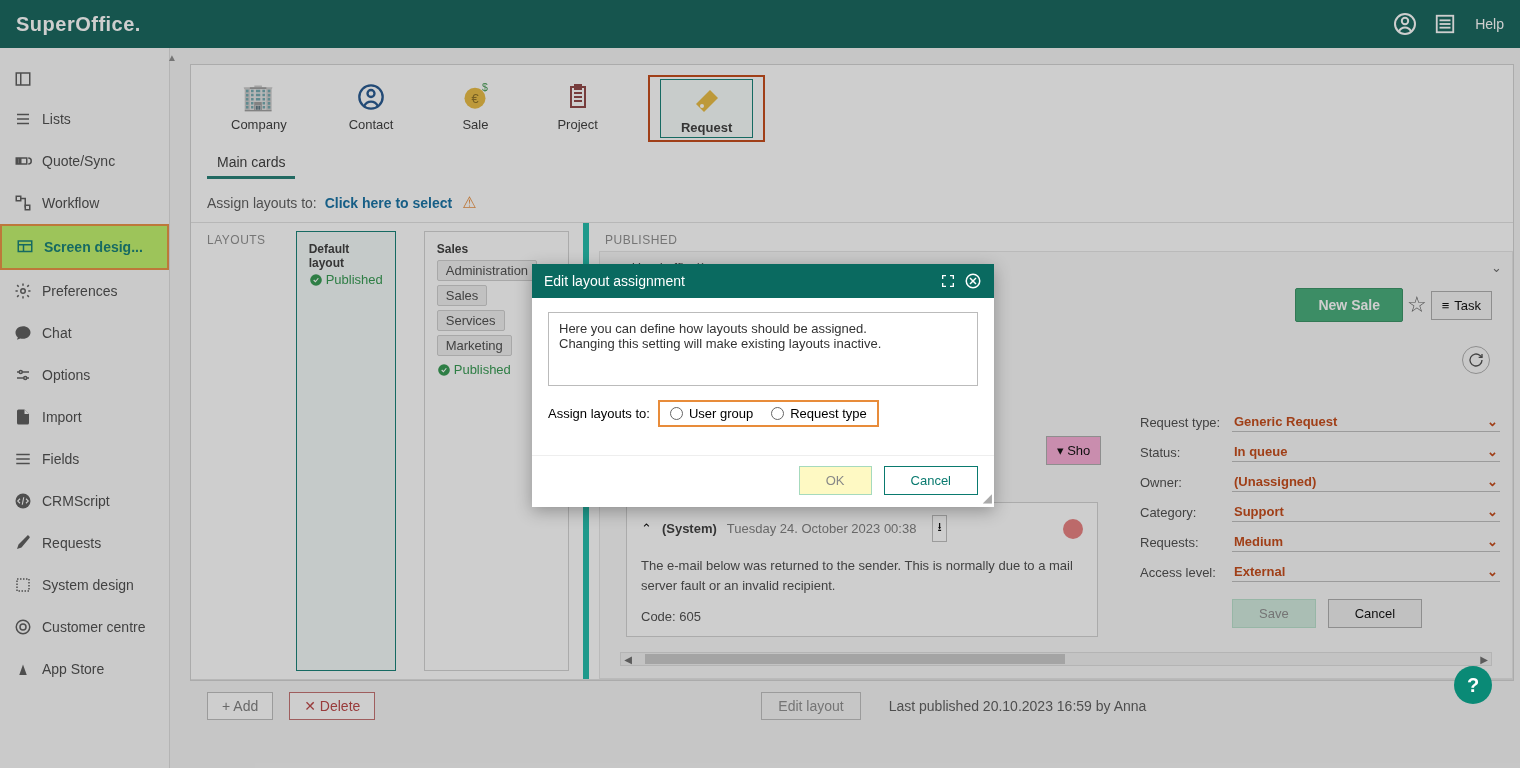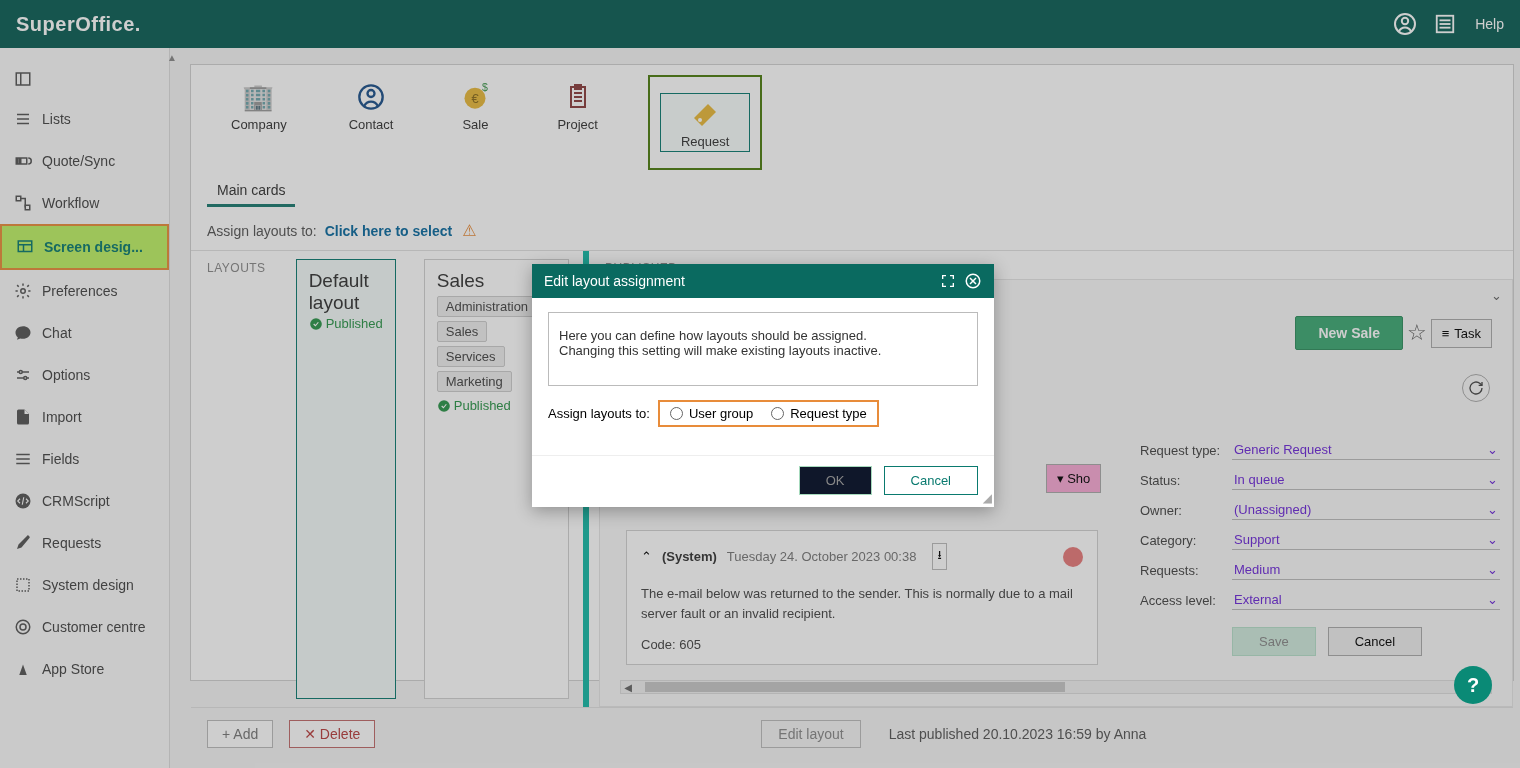--- a/index.html
+++ b/index.html
@@ -19,56 +19,56 @@
   .sidebar-item.active { border: 2px solid #e88c3a; background: #bef264; color: #0a7a6f; font-weight: 600; }
   .sidebar-item.active .si-icon { color: #0a7a6f; }
   .sidebar-item.toplevel { padding: 10px 14px; }
   
   .content { flex: 1; position: relative; padding: 16px 6px 0 20px; }
   .toolbar-card { background: white; border: 1px solid #d0d0d0; height: 617px; position: relative; }
   .type-tabs { display: flex; gap: 38px; padding: 10px 28px 0 28px; }
   .type-tab { display: flex; flex-direction: column; align-items: center; cursor: pointer; padding: 4px 12px; }
   .type-tab .tt-icon { width: 40px; height: 36px; display: flex; align-items: center; justify-content: center; font-size: 26px; }
   .type-tab .tt-label { font-size: 13px; color: #333; margin-top: 2px; }
-  .type-tab.selected { border: 2px solid #4d7c0f; padding: 16px 10px; }
+  .type-tab.selected { border: 2px solid #c2410c; padding: 2px 10px; font-weight: bold; }
   .type-tab.selected-inner { border: 1px solid #0a7a6f; background: #f7fcfb; }
   
   .subtab-row { padding: 6px 16px 0 16px; }
   .subtab { display: inline-block; padding: 6px 10px; font-size: 14px; color: #333; border-bottom: 3px solid #1a7a6f; }
   
   .assign-row { padding: 14px 16px 10px 16px; font-size: 14px; color: #555; border-bottom: 1px solid #e0e0e0; }
   .assign-row a { color: #0a6a9f; font-weight: 600; text-decoration: none; margin-left: 4px; }
   .warn-icon { color: #e88c3a; margin-left: 6px; font-size: 16px; }
   
   .two-col { display: flex; height: 456px; }
   .left-col { width: 398px; border-right: 6px solid #14b8a6; display: flex; flex-direction: row; justify-content: flex-end;}
   .col-header { font-size: 12px; color: #888; letter-spacing: .5px; padding: 10px 16px 6px 16px; }
   .layout-card { margin: 8px 14px; border: 1px solid #d0d0d0; padding: 10px 12px; background: white; }
   .layout-card.selected { border: 1px solid #0a7a6f; background: #f3faf8; }
-  .layout-card .lc-title { font-size: 19px; color: #333; margin-bottom: 2px; }
+  .layout-card .lc-title { font-size: 12px; color: #333; margin-bottom: 2px; font-weight: bold; }
   .tag-row { display: flex; flex-wrap: wrap; gap: 4px; margin: 4px 0 6px 0; }
   .tag { background: #eee; border: 1px solid #ccc; padding: 2px 8px; font-size: 13px; color: #444; border-radius: 2px; }
   .published { color: #2a9448; font-size: 13px; display: flex; align-items: center; gap: 3px; }
   .published svg { width: 14px; height: 14px; }
   
   .right-col { flex: 1; position: relative; overflow: hidden; }
   .preview-wrap { position: absolute; top: 28px; left: 10px; right: 0; bottom: 0; background: #f9f9f9; border: 1px solid #e5e5e5; overflow: hidden; }
   .preview-header { display: flex; align-items: center; padding: 8px 10px; font-size: 13px; color: #444; }
   .preview-header .spacer { flex: 1; }
   .chevron { color: #666; }
   .preview-actions { position: absolute; top: 36px; right: 20px; display: flex; align-items: center; gap: 4px; }
   .new-sale-btn { background: #3da873; color: white; border: 1px solid #2f8e5e; padding: 8px 22px; font-size: 14px; cursor: pointer; border-radius: 2px; font-weight: 600; }
   .star { font-size: 22px; color: #555; cursor: pointer; }
   .task-btn { border: 1px solid #aaa; background: #f3f3f3; padding: 6px 10px; font-size: 13px; cursor: pointer; display: flex; align-items: center; gap: 5px; }
   .refresh-btn { border: 1px solid #aaa; border-radius: 50%; width: 28px; height: 28px; display: flex; align-items: center; justify-content: center; position: absolute; top: 94px; right: 22px; cursor: pointer; }
   
   .props-panel { position: absolute; right: 12px; top: 155px; width: 360px; }
   .prop-row { display: flex; align-items: center; font-size: 13px; padding: 5px 0; }
   .prop-row label { width: 92px; color: #444; }
-  .prop-row .pval { flex: 1; border-bottom: 1px solid #bbb; display: flex; justify-content: space-between; padding: 2px 2px; color: #6d28d9; }
+  .prop-row .pval { flex: 1; border-bottom: 1px solid #bbb; display: flex; justify-content: space-between; padding: 2px 2px; color: #c2410c; font-weight: bold; }
   .prop-actions { display: flex; gap: 12px; margin-top: 12px; justify-content: flex-start; padding-left: 92px;}
   .prop-actions button { padding: 6px 26px; font-size: 13px; border: 1px solid #aaa; background: #eee; cursor: pointer; }
   .prop-actions .save { background: #cfeadd; border-color: #b6dfca; color: #888; }
   
   .msg-panel { position: absolute; left: 26px; top: 250px; width: 472px; border: 1px solid #d0d0d0; background: white; padding: 12px 14px; }
   .msg-head { display: flex; align-items: center; gap: 10px; font-size: 13px; }
   .msg-head .sys { font-weight: 600; color: #333; }
   .msg-head .ts { color: #777; }
   .msg-head .dlicon { margin-left: 6px; border: 1px solid #bbb; padding: 2px 4px; font-size: 12px; cursor: pointer; }
   .msg-head .spacer { flex: 1; }
@@ -85,28 +85,28 @@
   .foot-btn.del { border: 1px solid #c06a6a; color: #b83c3c; }
   .edit-layout { margin-left: 370px; border: 1px solid #bbb; padding: 5px 16px; color: #888; background: #f5f5f5; }
   .pub-info { margin-left: 12px; color: #555; font-size: 14px; }
   
   .dim-overlay { position: absolute; inset: 0; background: rgba(60,60,60,0.25); z-index: 50; }
   .modal { position: absolute; left: 532px; top: 264px; width: 462px; background: white; z-index: 60; box-shadow: 0 4px 16px rgba(0,0,0,0.3); }
   .modal-title { background: #0a6a60; color: white; padding: 8px 12px; font-size: 14px; display: flex; align-items: center; }
   .modal-title .spacer { flex: 1; }
   .modal-title .ticon { margin-left: 8px; cursor: pointer; display: flex; }
   .modal-body { padding: 14px 16px 10px 16px; }
-  .modal-msg { border: 1px solid #bbb; padding: 15px 10px; font-size: 13px; color: #333; height: 74px; }
+  .modal-msg { border: 1px solid #bbb; padding: 8px 10px; font-size: 13px; color: #333; height: 74px; }
   .modal-radio-row { display: flex; align-items: center; gap: 8px; font-size: 13px; margin-top: 14px; }
   .radio-group { border: 2px solid #e88c3a; padding: 4px 10px; display: flex; align-items: center; gap: 18px; }
   .radio-opt { display: flex; align-items: center; gap: 6px; cursor: pointer; }
   .radio-circ { width: 13px; height: 13px; border: 1.5px solid #666; border-radius: 50%; }
   .modal-actions { padding: 10px 16px 12px 16px; display: flex; justify-content: flex-end; gap: 12px; border-top: 1px solid #eee; margin-top: 18px; }
   .modal-actions button { padding: 6px 26px; font-size: 13px; cursor: pointer; }
-  .modal-actions .ok { background: #0f172a; border: 1px solid #a6dabd; color: #888; }
+  .modal-actions .ok { background: #fef9c3; border: 1px solid #a6dabd; color: #888; }
   .modal-actions .cancel { background: white; border: 1px solid #0a7a6f; color: #0a7a6f; }
   .resize-grip { position: absolute; right: 2px; bottom: 2px; color: #aaa; font-size: 12px; pointer-events: none; }
   
   .fab-help { position: absolute; right: 28px; bottom: 64px; width: 38px; height: 38px; border-radius: 50%; background: #0a8a76; color: white; display: flex; align-items: center; justify-content: center; font-size: 20px; font-weight: bold; cursor: pointer; z-index: 70; }
 </style>
 </head>
 <body>
 
 <div class="topbar">
   <div class="logo">SuperOffice.</div>

